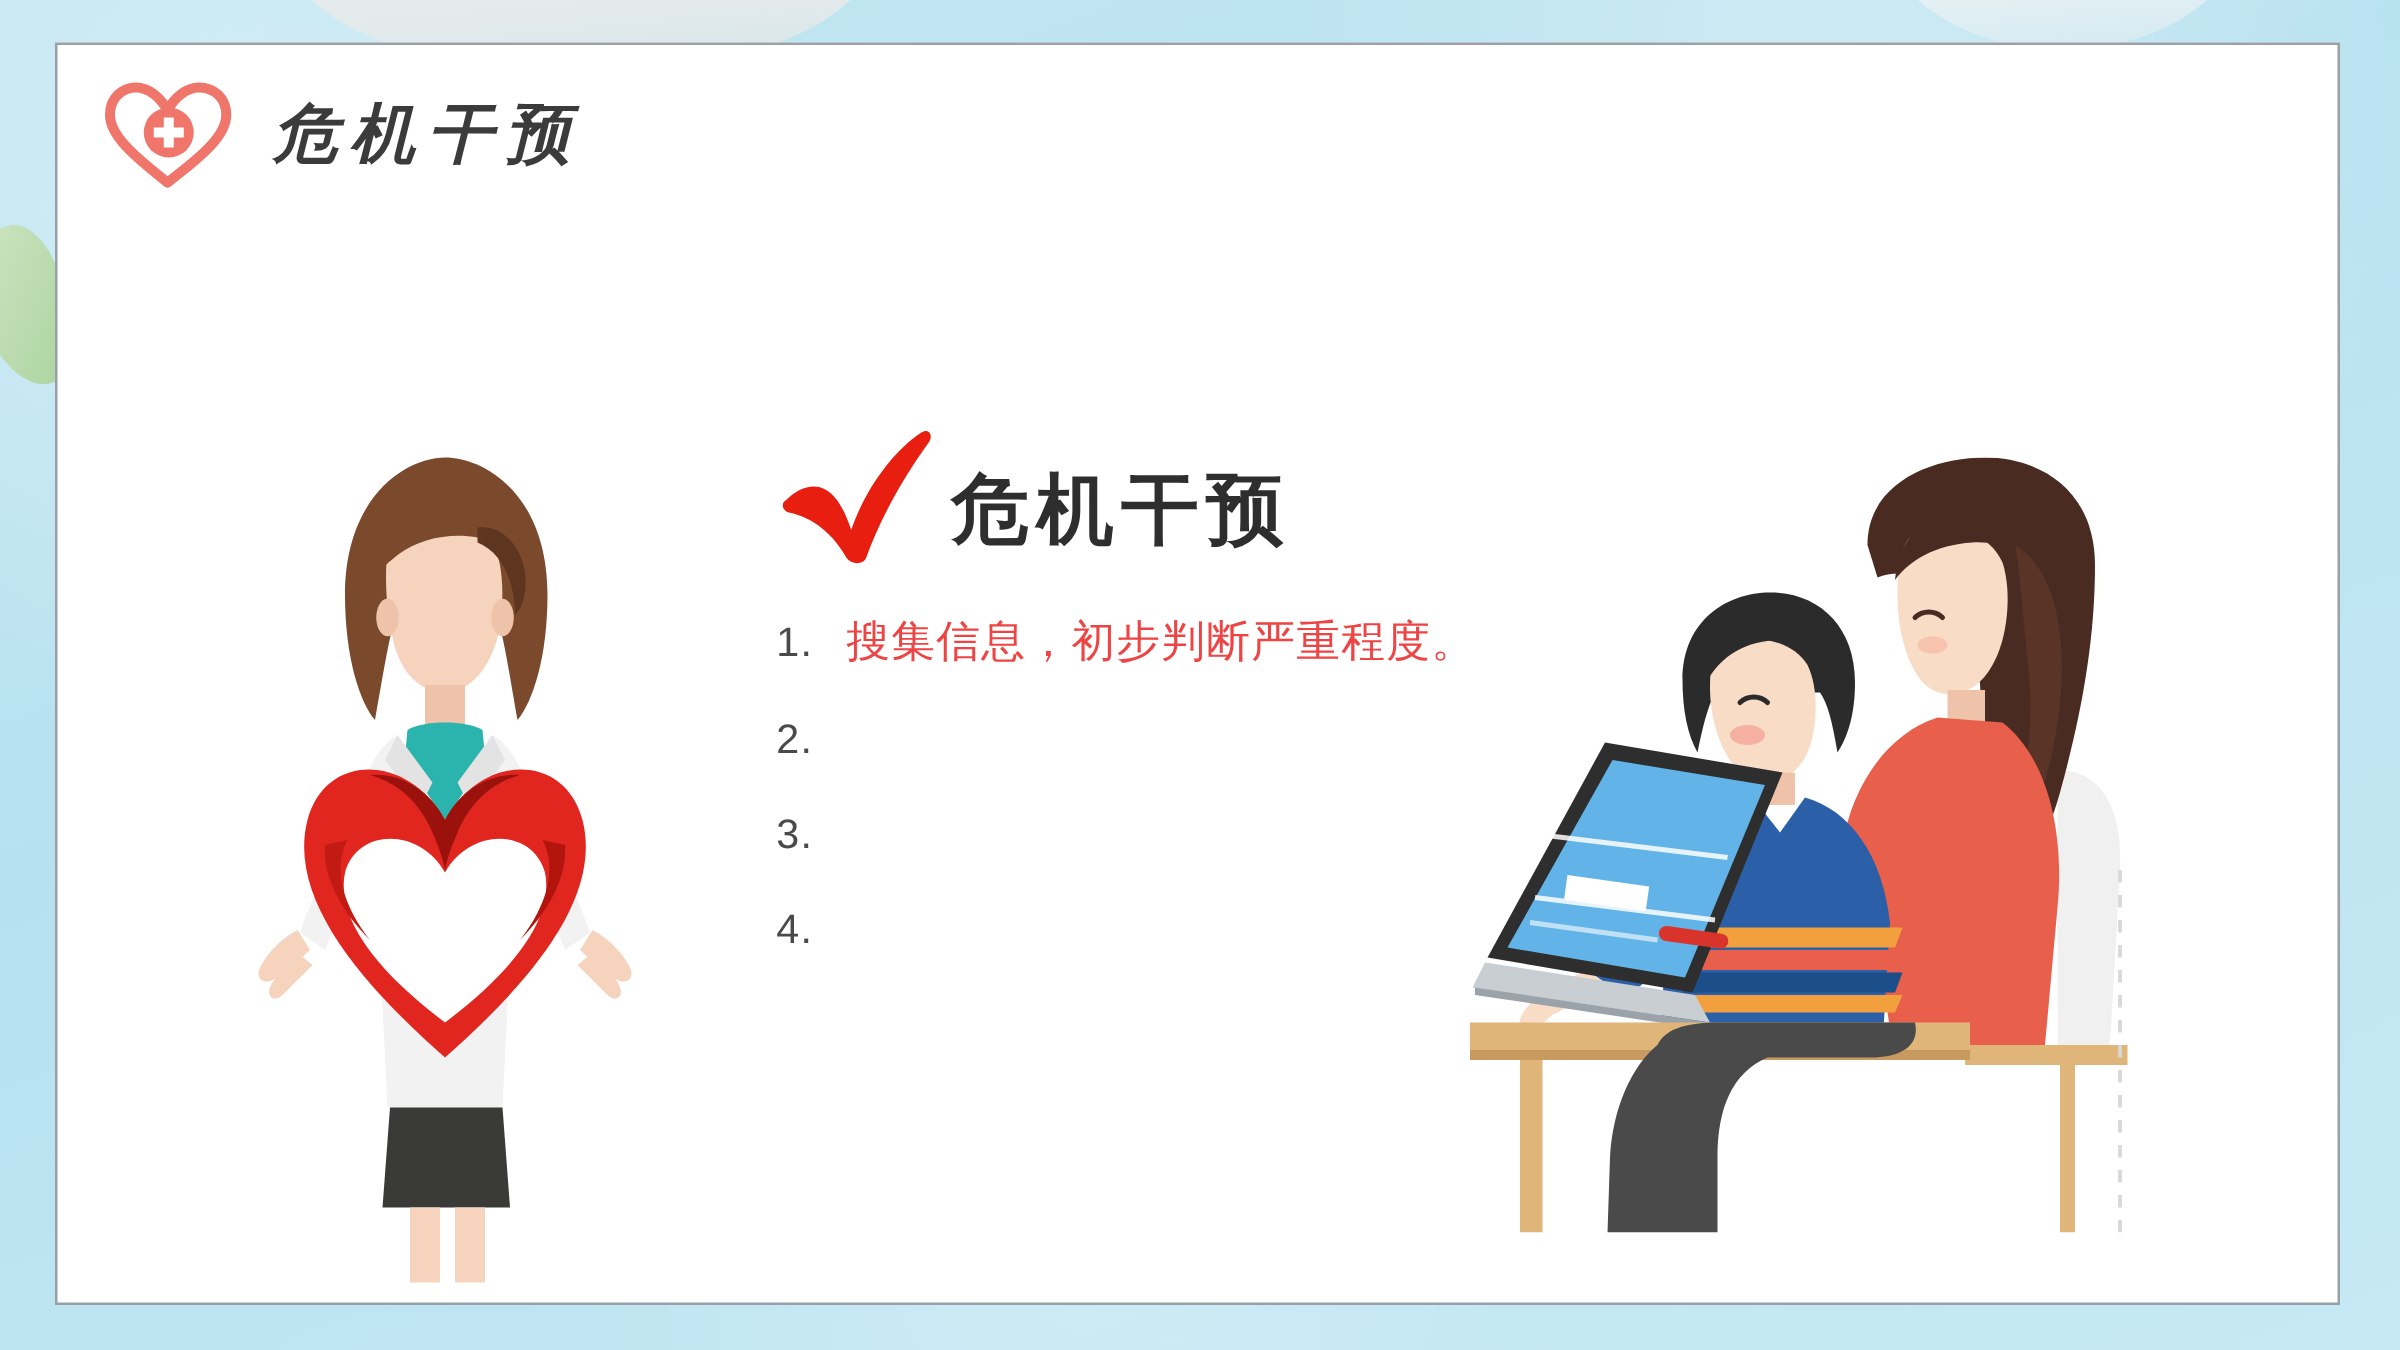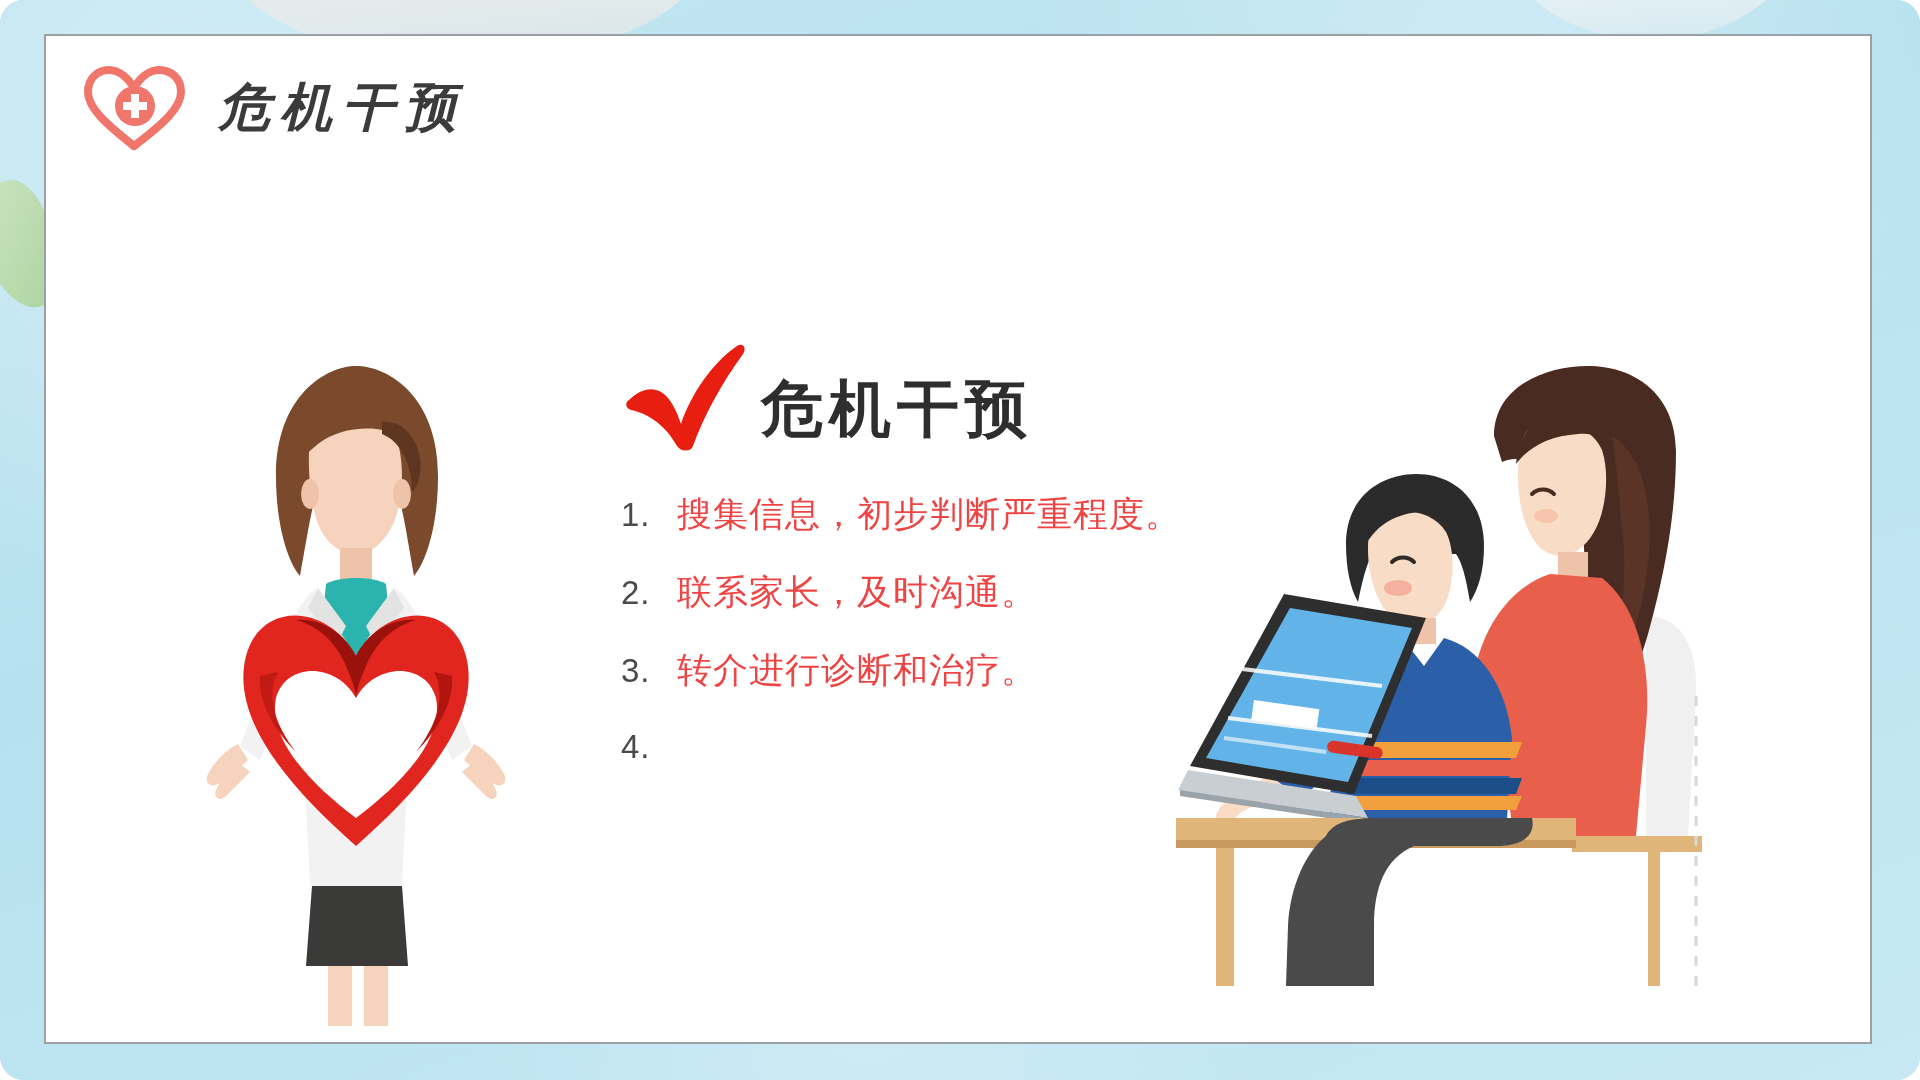--- a/index.html
+++ b/index.html
@@ -10,21 +10,20 @@
     overflow: hidden;
     font-family: "Liberation Sans", sans-serif;
   }
 
   #slide-root {
     position: relative;
     width: 1920px;
     height: 1080px;
     background: #bde4f0;
     overflow: hidden;
-    border-radius: 24px;
   }
 
   
   .bg-texture {
     position: absolute;
     inset: 0;
     background:
       radial-gradient(circle at 12% 18%, rgba(255,255,255,0.35) 0%, rgba(255,255,255,0) 22%),
       radial-gradient(circle at 78% 8%, rgba(255,255,255,0.30) 0%, rgba(255,255,255,0) 26%),
       radial-gradient(circle at 45% 92%, rgba(255,255,255,0.22) 0%, rgba(255,255,255,0) 28%),
@@ -258,25 +257,23 @@
         <span class="section-heading-text">危机干预</span>
       </div>
 
       <ul class="bullet-list">
         <li class="bullet-item">
           <span class="bullet-num">1.</span>
           <span class="bullet-text">搜集信息，初步判断严重程度。</span>
         </li>
         <li class="bullet-item">
           <span class="bullet-num">2.</span>
-          <span class="bullet-text">联系家长，及时沟通。</span>
         </li>
         <li class="bullet-item">
           <span class="bullet-num">3.</span>
-          <span class="bullet-text">转介进行诊断和治疗。</span>
         </li>
         <li class="bullet-item">
           <span class="bullet-num">4.</span>
         </li>
       </ul>
     </div>
 
     <div class="illus-family">
       <svg viewBox="0 0 680 620" width="680" height="620">
 

